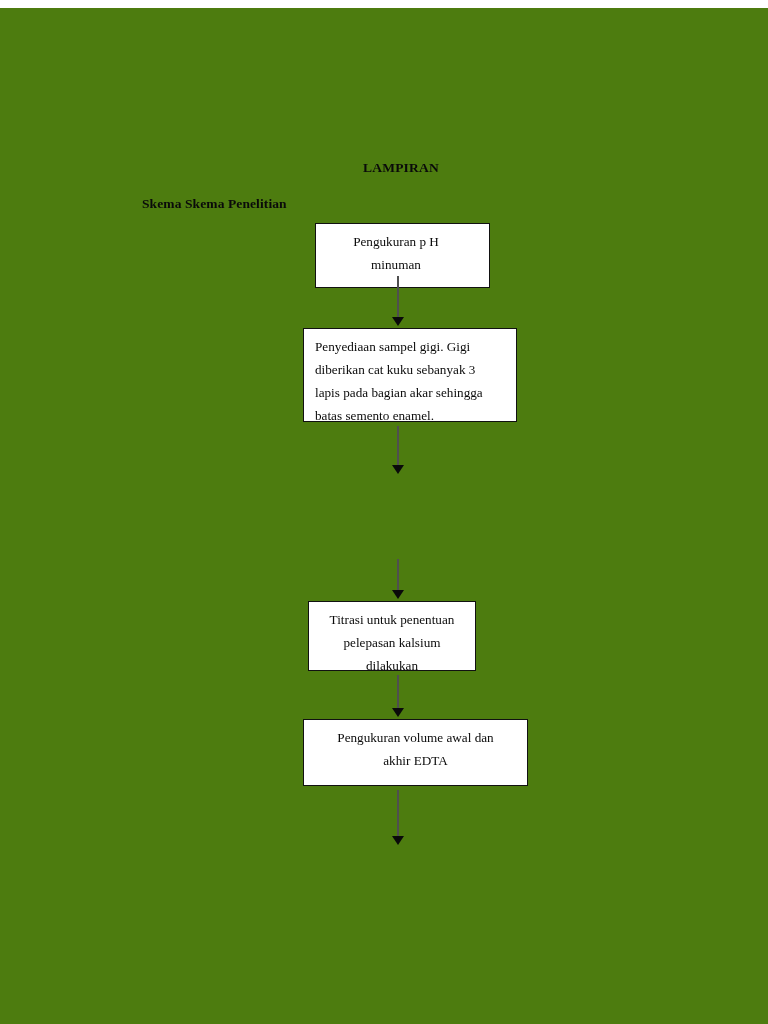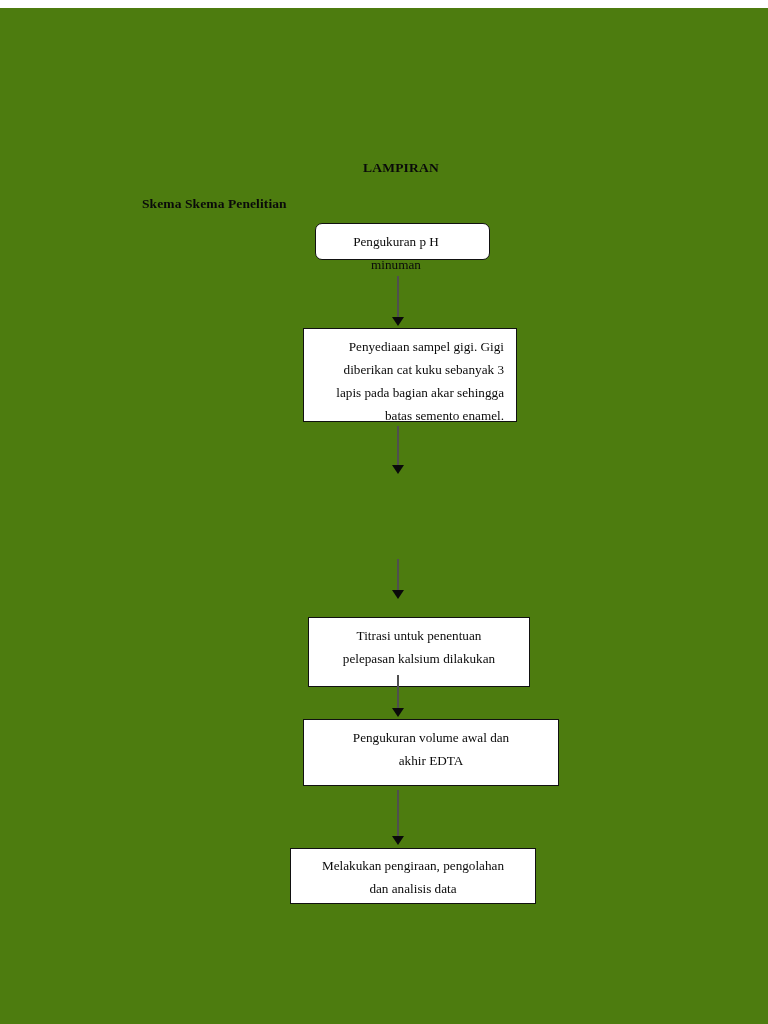--- a/index.html
+++ b/index.html
@@ -56,28 +56,28 @@
     border: 1.2px solid #111111;
     background: #ffffff;
     font-size: 13.2px;
     line-height: 23px;
   }
   .flow-box .box-text {
     display: block;
     white-space: pre-line;
   }
   .flow-box.center .box-text { text-align: center; }
-  .flow-box.left   .box-text { text-align: right; }
+  .flow-box.left   .box-text { text-align: left; }
 
   
-  #box-1 { left: 315px; top: 215px;  width: 175px; height: 37px;  padding: 6px 23px 0 10px; border-radius: 7px; }
+  #box-1 { left: 315px; top: 215px;  width: 175px; height: 65px;  padding: 6px 23px 0 10px; }
   #box-2 { left: 303px; top: 320px;  width: 214px; height: 94px;  padding: 6px 12px 0 11px; }
   #box-3 { left: 315px; top: 468px;  width: 189px; height: 79px;  padding: 6px 10px 0 10px; }
-  #box-4 { left: 308px; top: 593px;  width: 222px; height: 70px;  padding: 6px 8px 0 8px; margin-top: 16px; }
-  #box-5 { left: 303px; top: 711px;  width: 256px; height: 67px;  padding: 6px 10px 0 10px; }
+  #box-4 { left: 308px; top: 593px;  width: 168px; height: 70px;  padding: 6px 8px 0 8px; }
+  #box-5 { left: 303px; top: 711px;  width: 225px; height: 67px;  padding: 6px 10px 0 10px; }
   #box-6 { left: 290px; top: 840px;  width: 246px; height: 56px;  padding: 5px 10px 0 10px; }
 
   
   .flow-arrow {
     position: absolute;
     width: 13px;
   }
   .flow-arrow .shaft {
     position: absolute;
     left: 5.5px;
@@ -157,18 +157,14 @@
   <div class="flow-box center" id="box-5">
     <span class="box-text">Pengukuran volume awal dan
 akhir EDTA</span>
   </div>
 
   <div class="flow-arrow" id="arrow-5">
     <span class="shaft"></span>
     <span class="head"></span>
   </div>
 
-  <div class="flow-box center" id="box-6">
-    <span class="box-text">Melakukan pengiraan, pengolahan
-dan analisis data</span>
-  </div>
 
 </div>
 
 </body></html>

